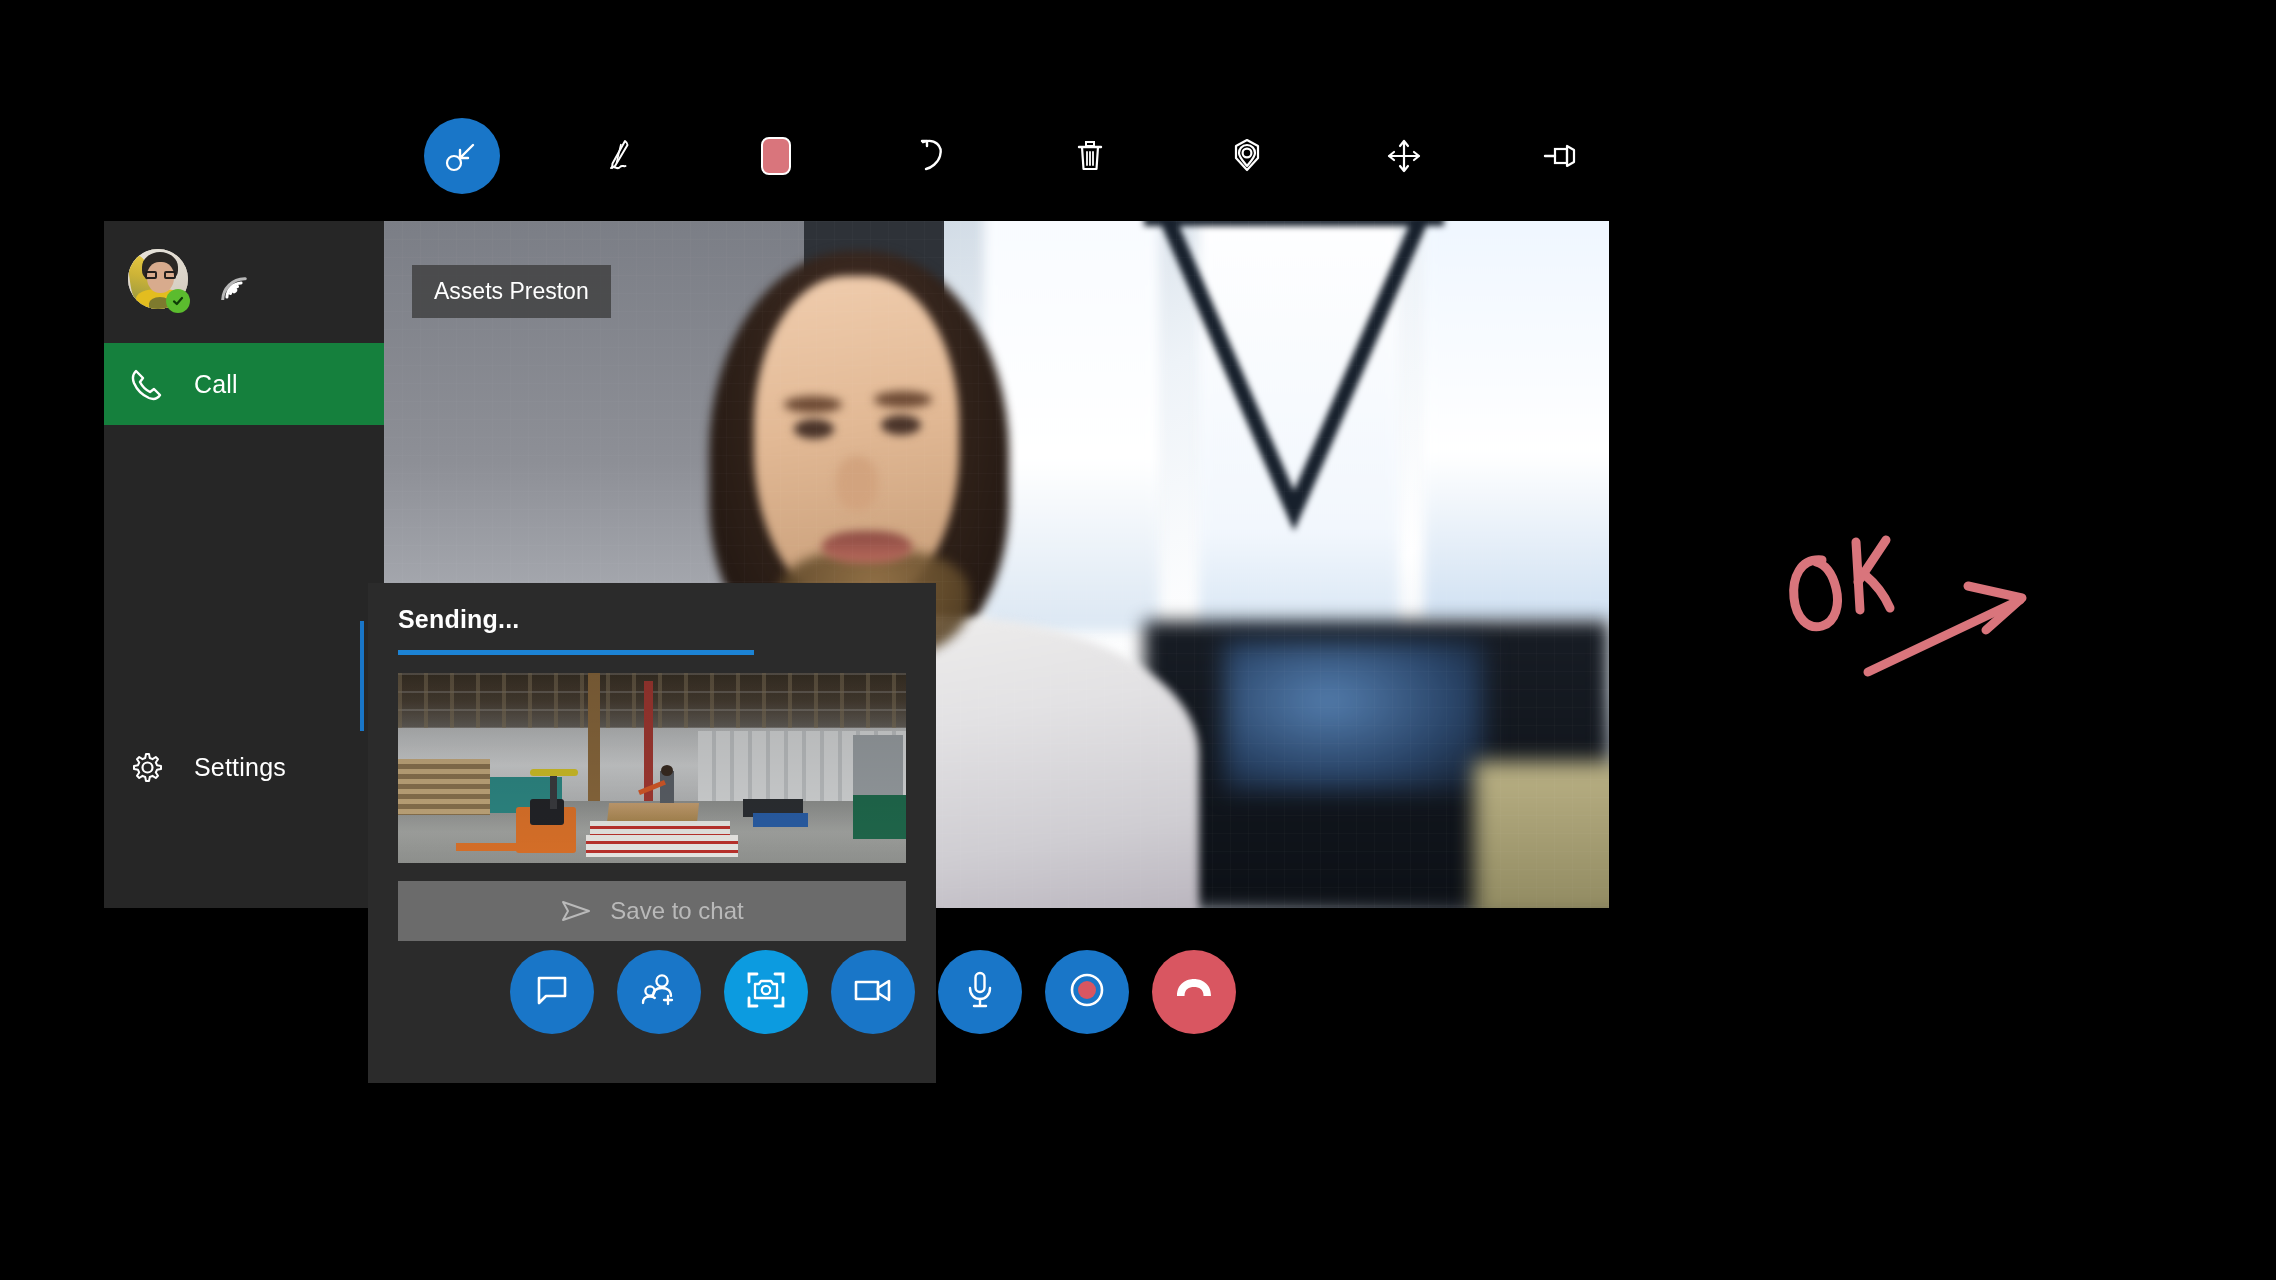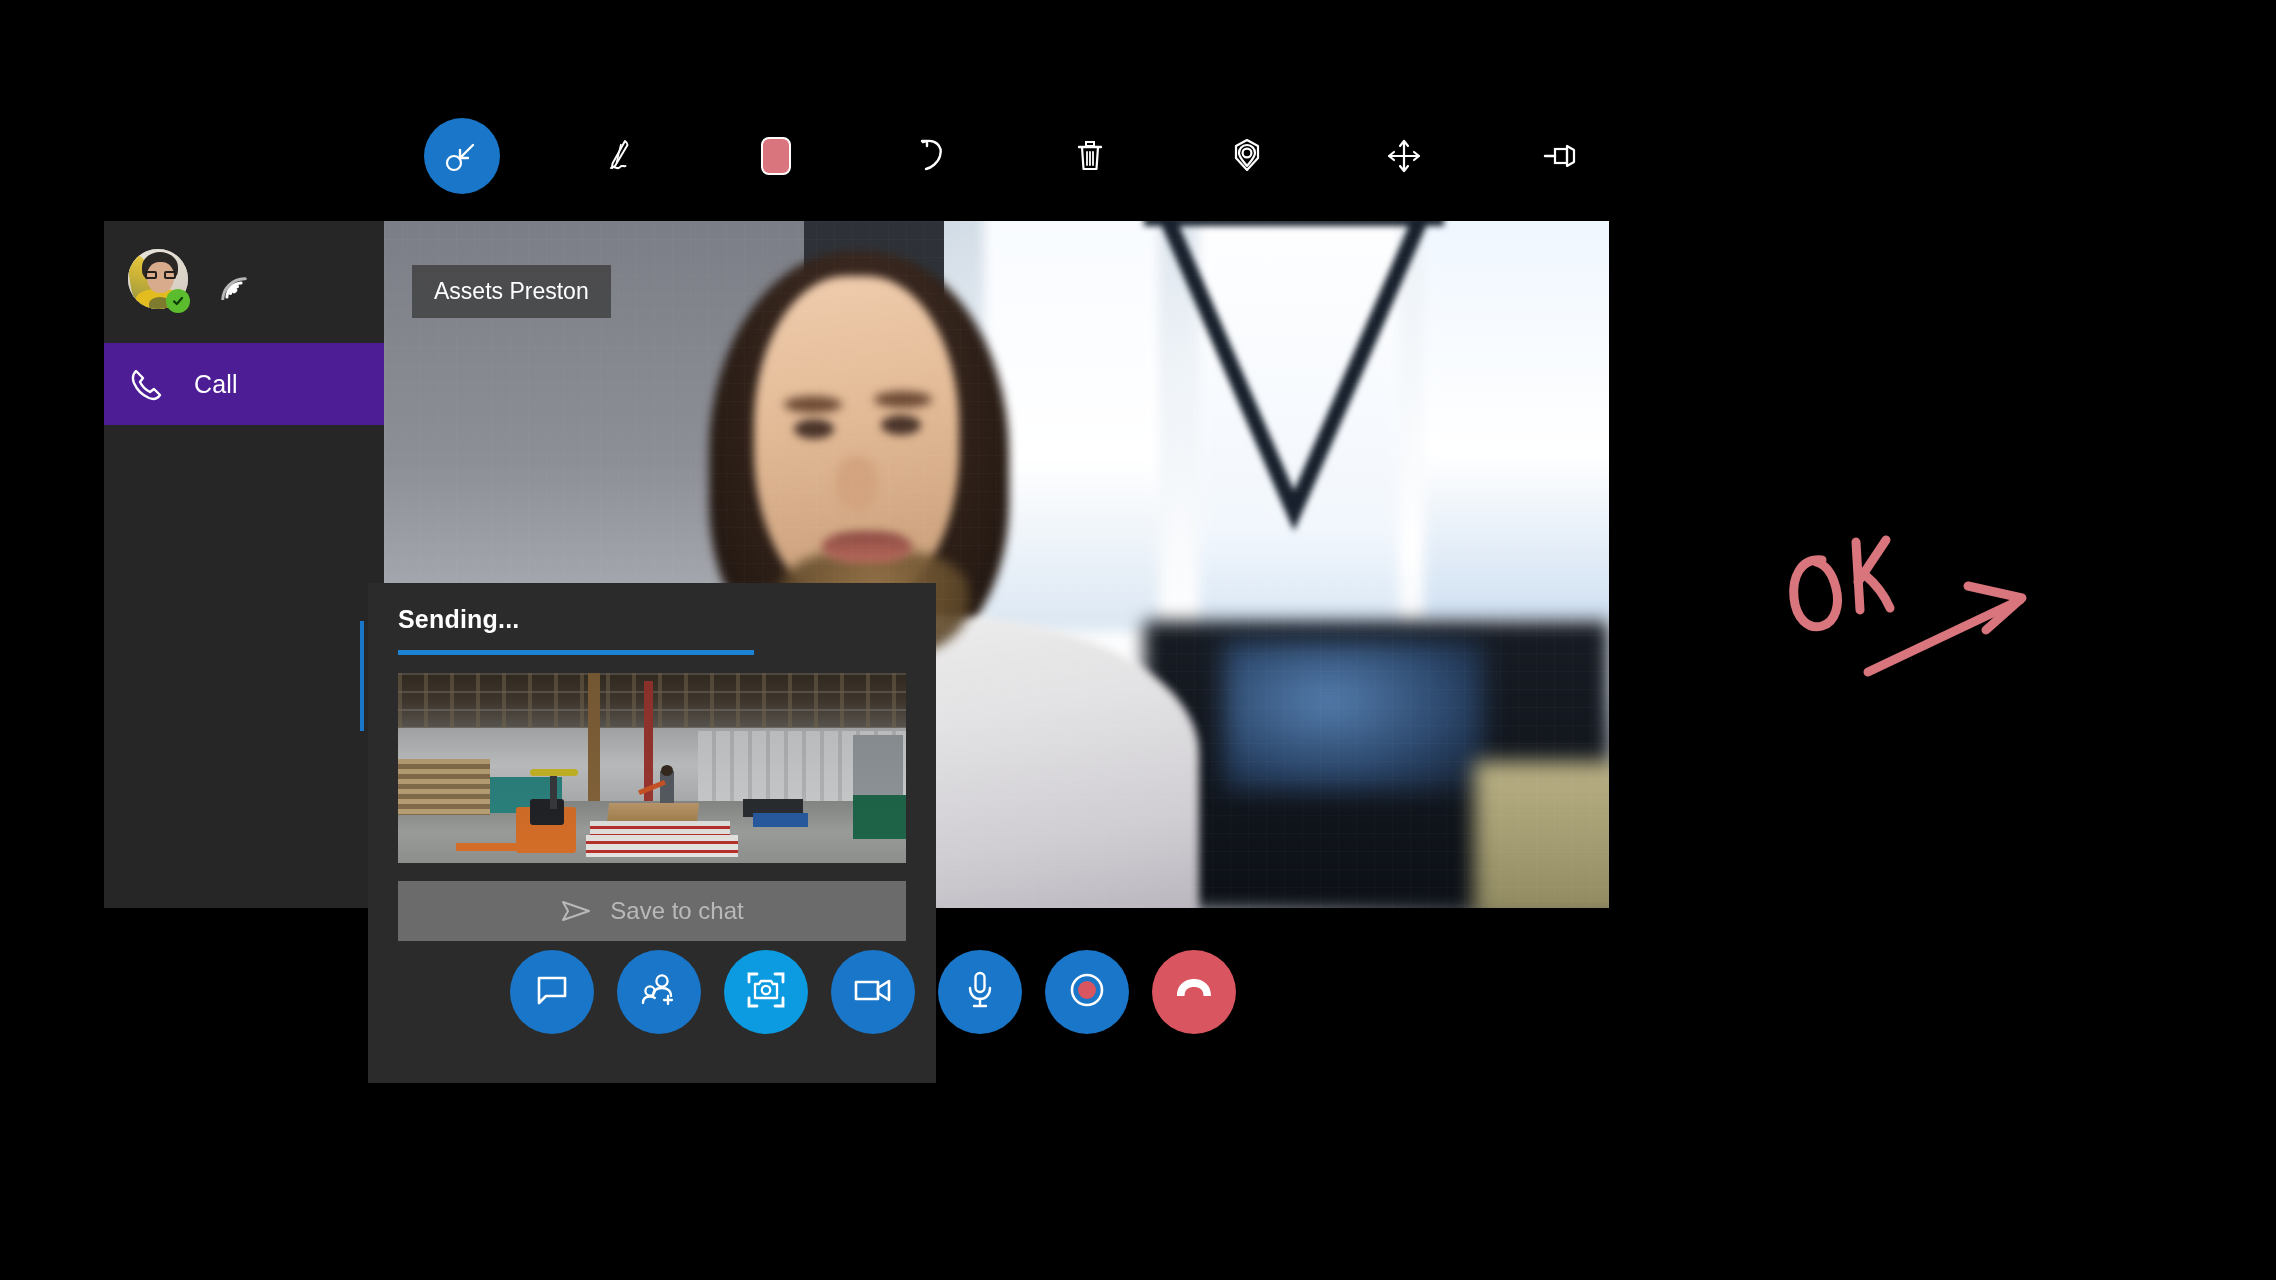--- a/index.html
+++ b/index.html
@@ -78,21 +78,21 @@
     background: #5BBC2E; display: flex; align-items: center; justify-content: center;
   }
   #wifi-icon { position: absolute; left: 110px; top: 45px; width: 40px; height: 34px; }
 
   .nav-item {
     height: 82px; display: flex; align-items: center;
     padding-left: 24px; color: #ffffff;
   }
   .nav-item .nav-icon { width: 46px; display:flex; align-items:center; }
   .nav-item .nav-label { font-size: 25px; margin-left: 20px; letter-spacing: .2px; }
-  .nav-item.selected { background: #4c1d95; }
+  .nav-item.selected { background: #15803d; }
   #nav-call   { position:absolute; left:0; top:122px;  width:280px; }
   #nav-assets { position:absolute; left:0; top:226px;  width:280px; }
   #nav-files  { position:absolute; left:0; top:346px;  width:280px; }
   #nav-settings{position:absolute; left:0; top:505px;  width:280px; }
 
   
   #video-stage {
     position: absolute; left: 280px; top: 0;
     width: 1225px; height: 687px; overflow: hidden;
     background: #2e3238;
@@ -364,20 +364,33 @@
           <svg width="36" height="36" viewBox="0 0 36 36">
             <path d="M8 5 C5 8 4 12 6 17 C9 24 14 29 21 32 C26 34 30 32 32 29
                      L26 23 L22 26 C18 24 14 20 12 16 L15 12 Z" fill="none" stroke="#fff" stroke-width="2.4" stroke-linejoin="round"></path>
           </svg>
         </span>
         <span class="nav-label">Call</span>
       </div>
 
 
 
+      <div class="nav-item" id="nav-settings">
+        <span class="nav-icon">
+          <svg width="36" height="36" viewBox="0 0 36 36">
+            <path d="M18 5 L21 5 L21.8 9 L24.5 10.2 L27.8 8 L30 10.2 L27.8 13.5
+                     L29 16.2 L33 17 L33 20 L29 20.8 L27.8 23.5 L30 26.8 L27.8 29
+                     L24.5 26.8 L21.8 28 L21 32 L18 32 L17.2 28 L14.5 26.8 L11.2 29
+                     L9 26.8 L11.2 23.5 L10 20.8 L6 20 L6 17 L10 16.2 L11.2 13.5
+                     L9 10.2 L11.2 8 L14.5 10.2 L17.2 9 Z" fill="none" stroke="#fff" stroke-width="2" stroke-linejoin="round"></path>
+            <circle cx="19.5" cy="18.5" r="5" fill="none" stroke="#fff" stroke-width="2.2"></circle>
+          </svg>
+        </span>
+        <span class="nav-label">Settings</span>
+      </div>
     </div>
 
     <div id="video-stage">
       <div class="vs-layer" id="vs-wallL"></div>
       <div class="vs-layer" id="vs-wallR"></div>
       <div id="vs-win1"></div>
       <div id="vs-win2"></div>
       <div id="vs-win3"></div>
       <div id="vs-frameV">
         <svg width="300" height="430" viewBox="0 0 300 430" preserveAspectRatio="none">

